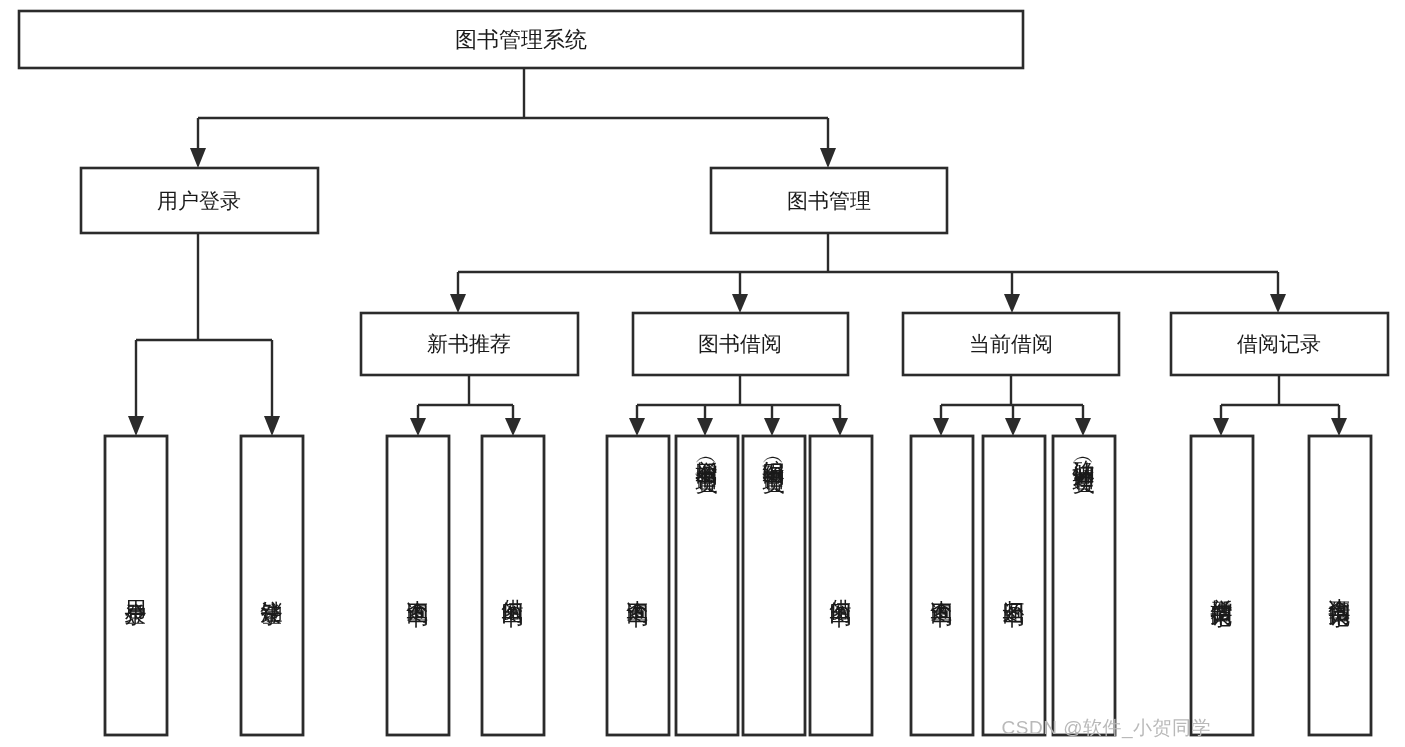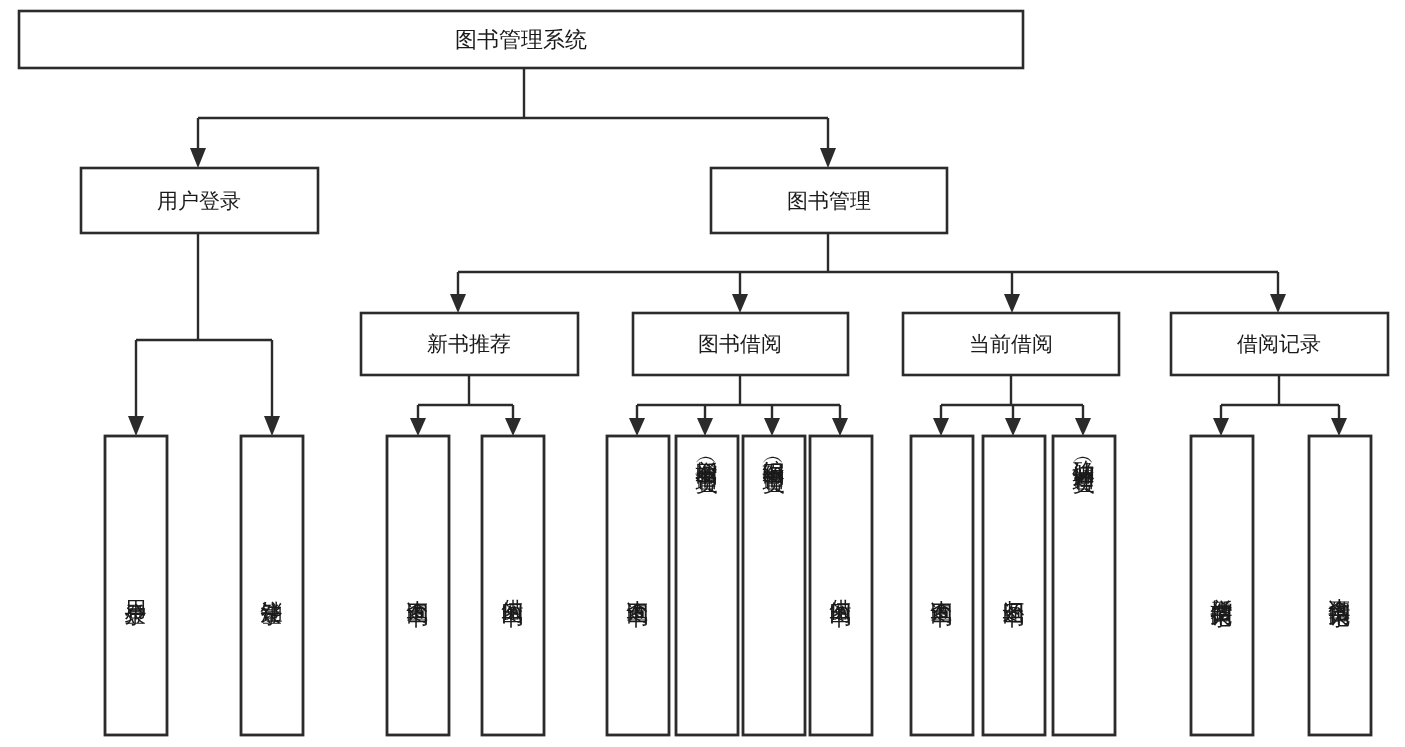--- a/index.html
+++ b/index.html
@@ -229,14 +229,15 @@
   <div class="leaf-label-wrap" style="left:1053px;top:436px;width:62px;height:299px;align-items:flex-start;">
     <span class="leaf-label" style="margin-top:6px;">确认归还（管理员）</span>
   </div>
   <div class="leaf-label-wrap" style="left:1191px;top:436px;width:62px;height:299px;">
     <span class="leaf-label">新增借阅记录</span>
   </div>
   <div class="leaf-label-wrap" style="left:1309px;top:436px;width:62px;height:299px;">
     <span class="leaf-label">查询借阅记录</span>
   </div>
 
+  <div class="watermark">CSDN @软件_小贺同学</div>
 
 </div>
 
 </body></html>

